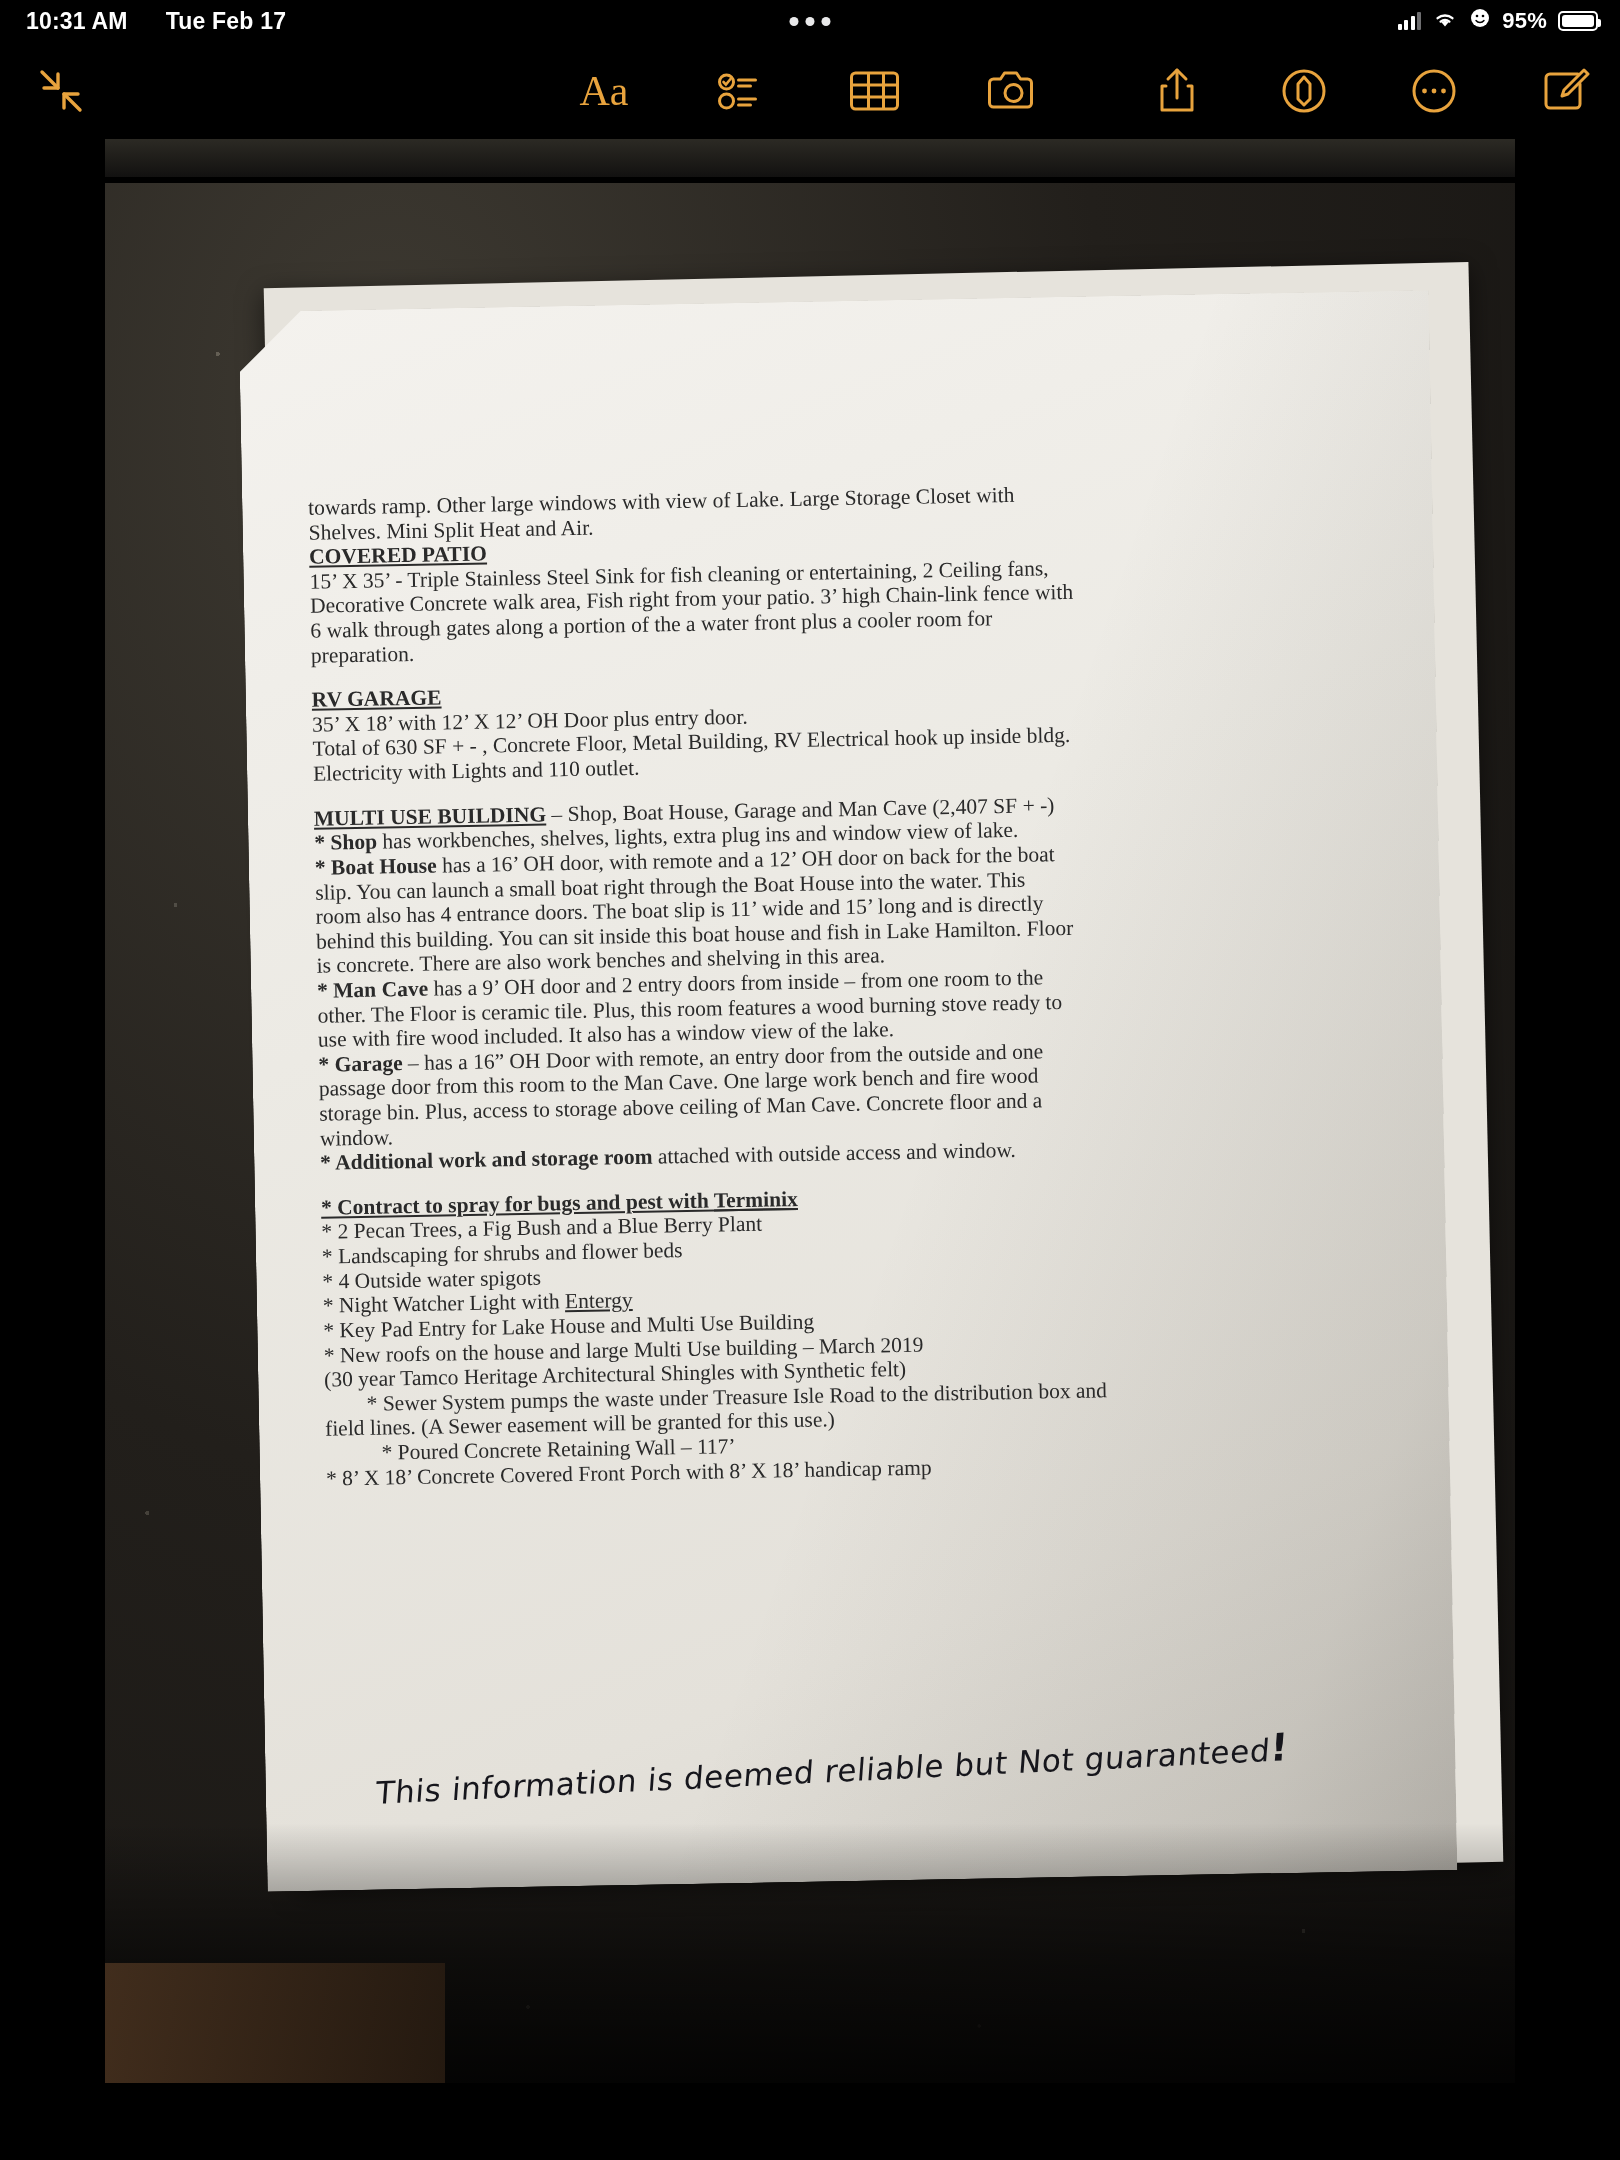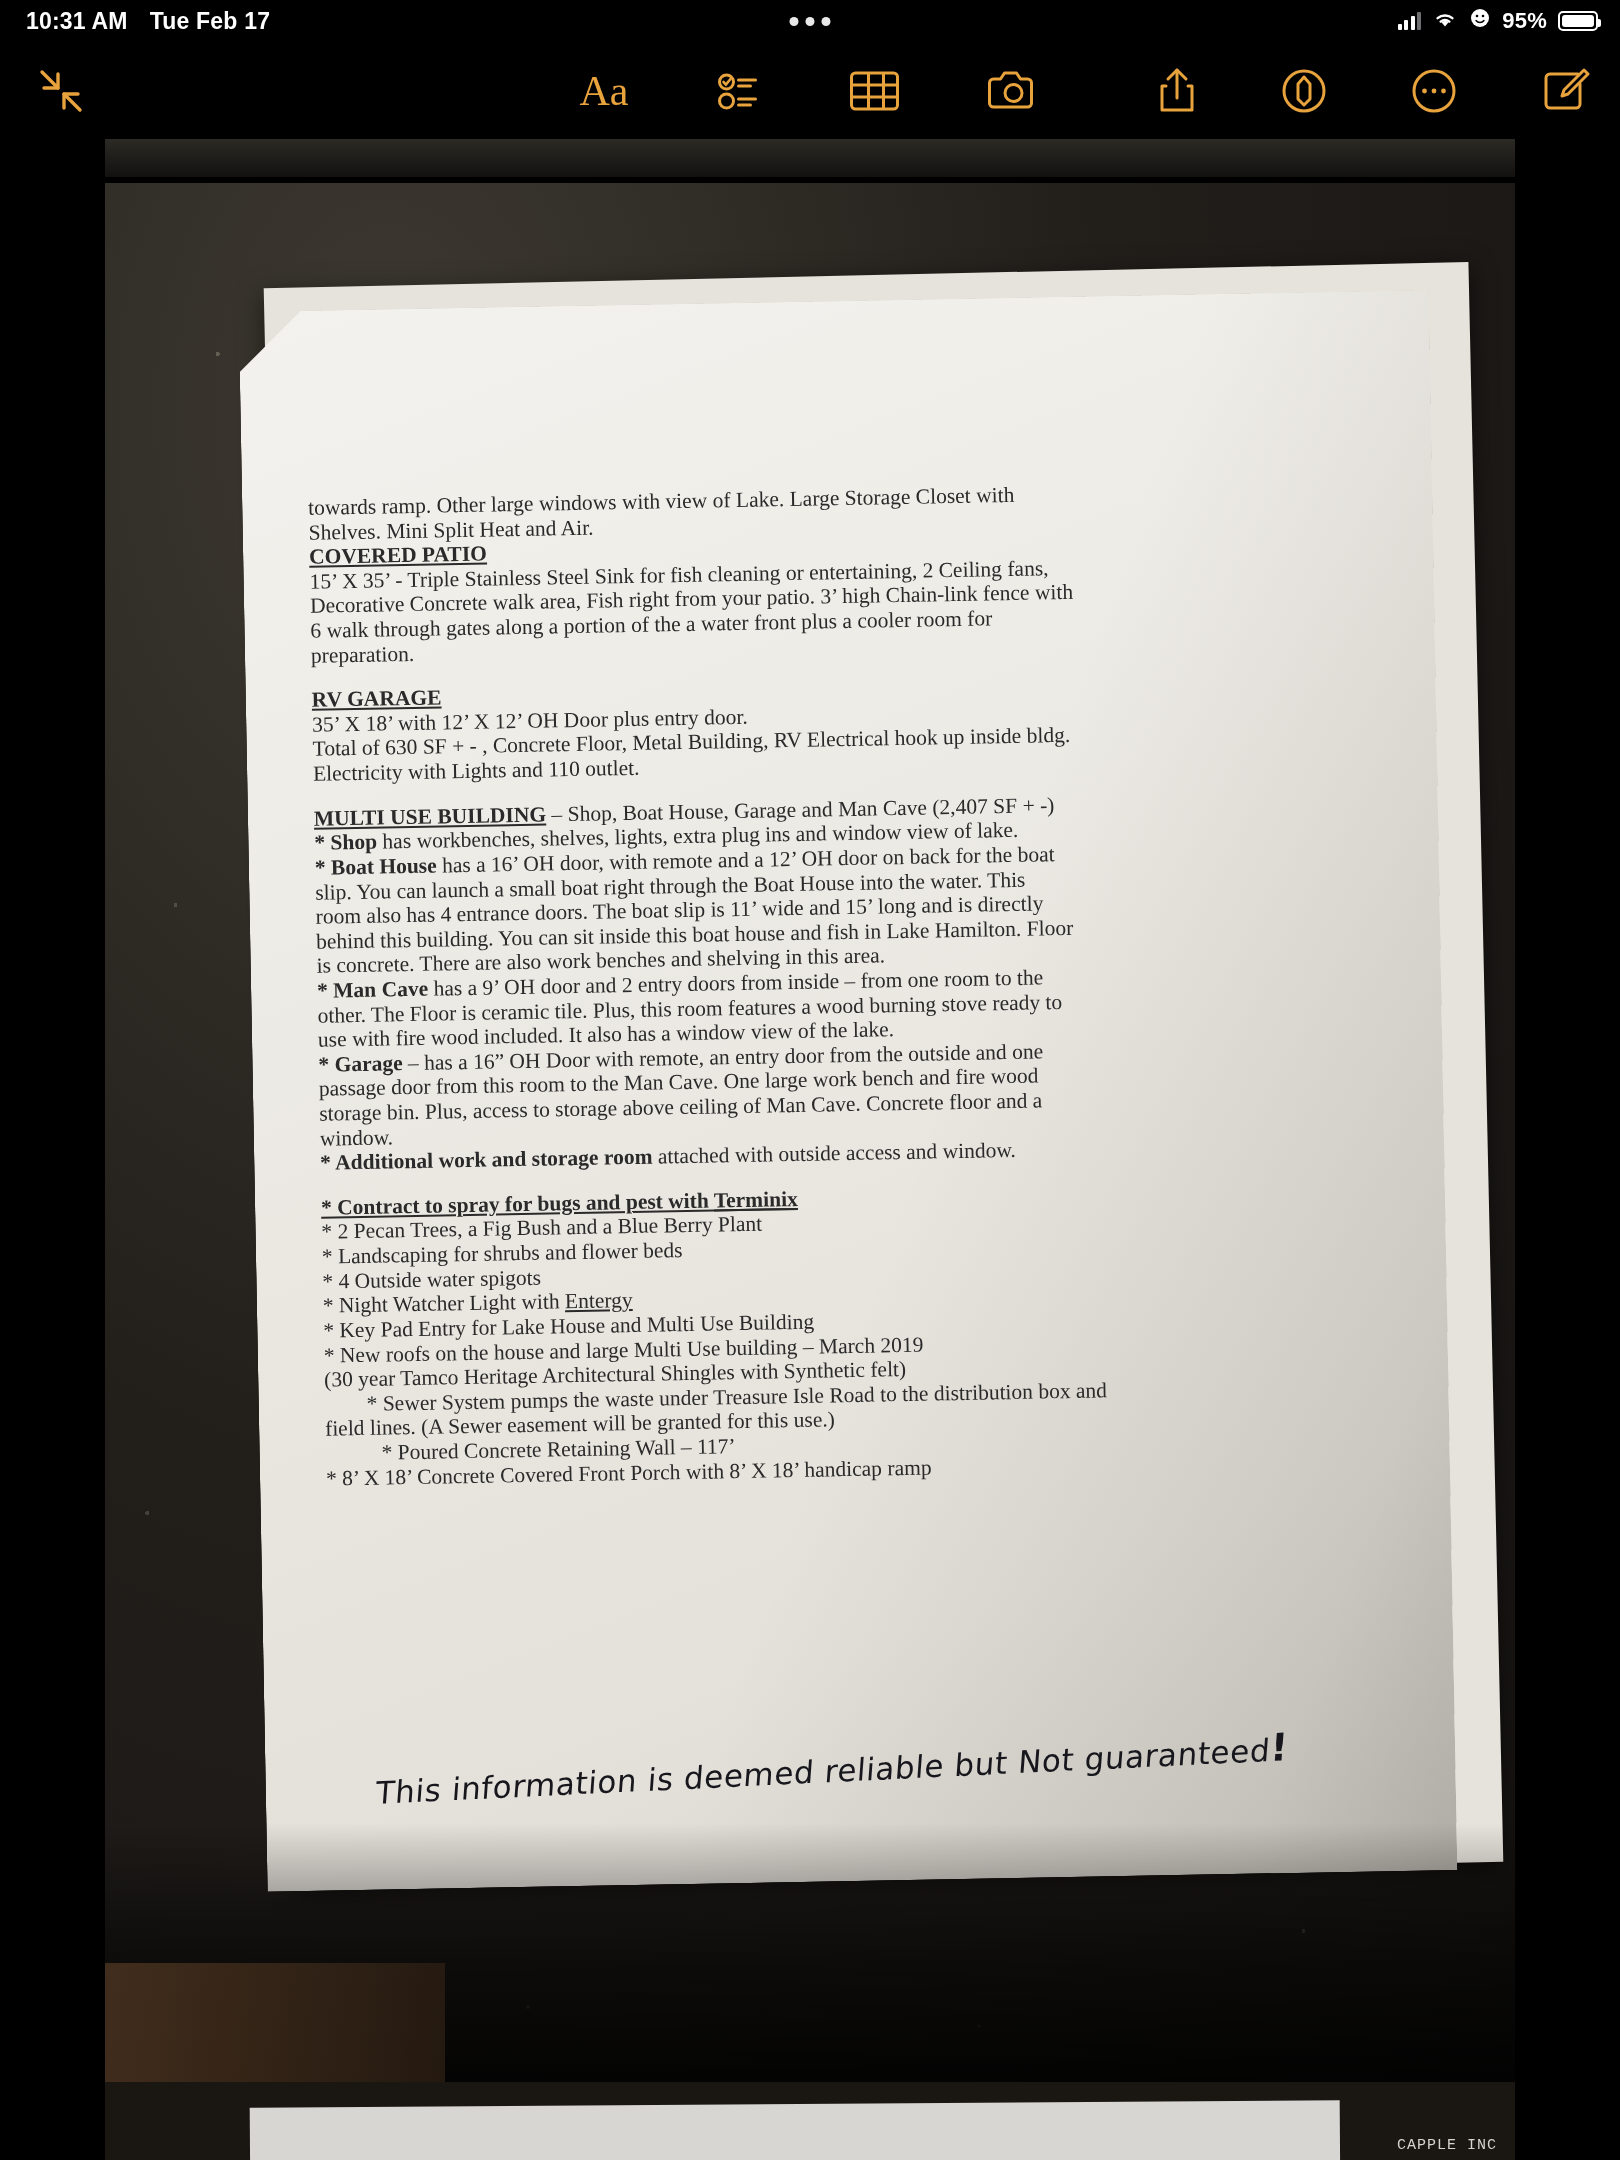--- a/index.html
+++ b/index.html
@@ -20,21 +20,21 @@
     width: 1620px;
     height: 42px;
     color: #fff;
     display: flex;
     align-items: center;
     padding: 0 26px;
     font-size: 23px;
     font-weight: 600;
     letter-spacing: 0.2px;
   }
-  #status-bar .time { margin-right: 22px; }
+  #status-bar .time { margin-right: 38px; }
   #status-bar .date { font-weight: 600; }
   .status-center {
     position: absolute;
     left: 50%;
     transform: translateX(-50%);
     display: flex;
     gap: 7px;
     align-items: center;
   }
   .status-center i {
@@ -403,17 +403,13 @@
 
       <div id="handwriting">
         <span>This information is deemed reliable but Not guaranteed</span><span class="bang">!</span>
       </div>
     </div>
 
     <div class="table-shadow"></div>
     <div class="wood-strip"></div>
   </div>
 
-  <div class="page-strip-bottom">
-    <div class="sheet"></div>
-    <div class="corner-mark">CAPPLE INC</div>
-  </div>
 </div>
 
 </body></html>

